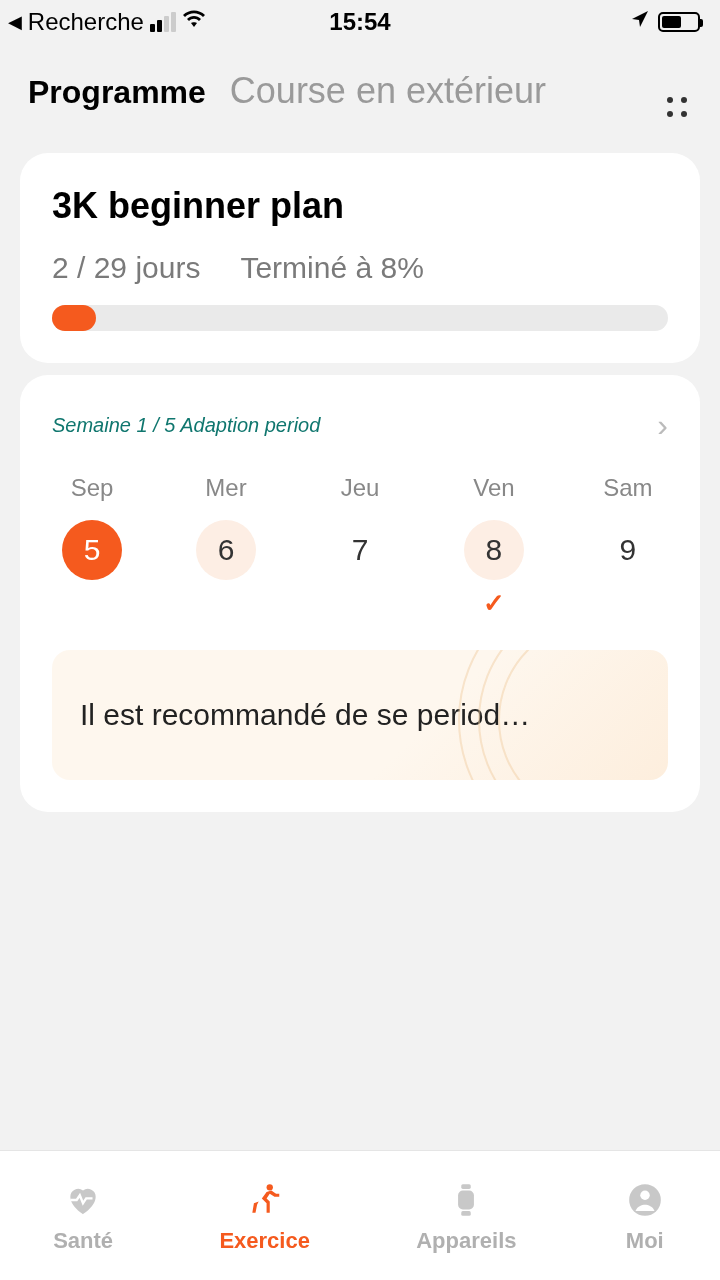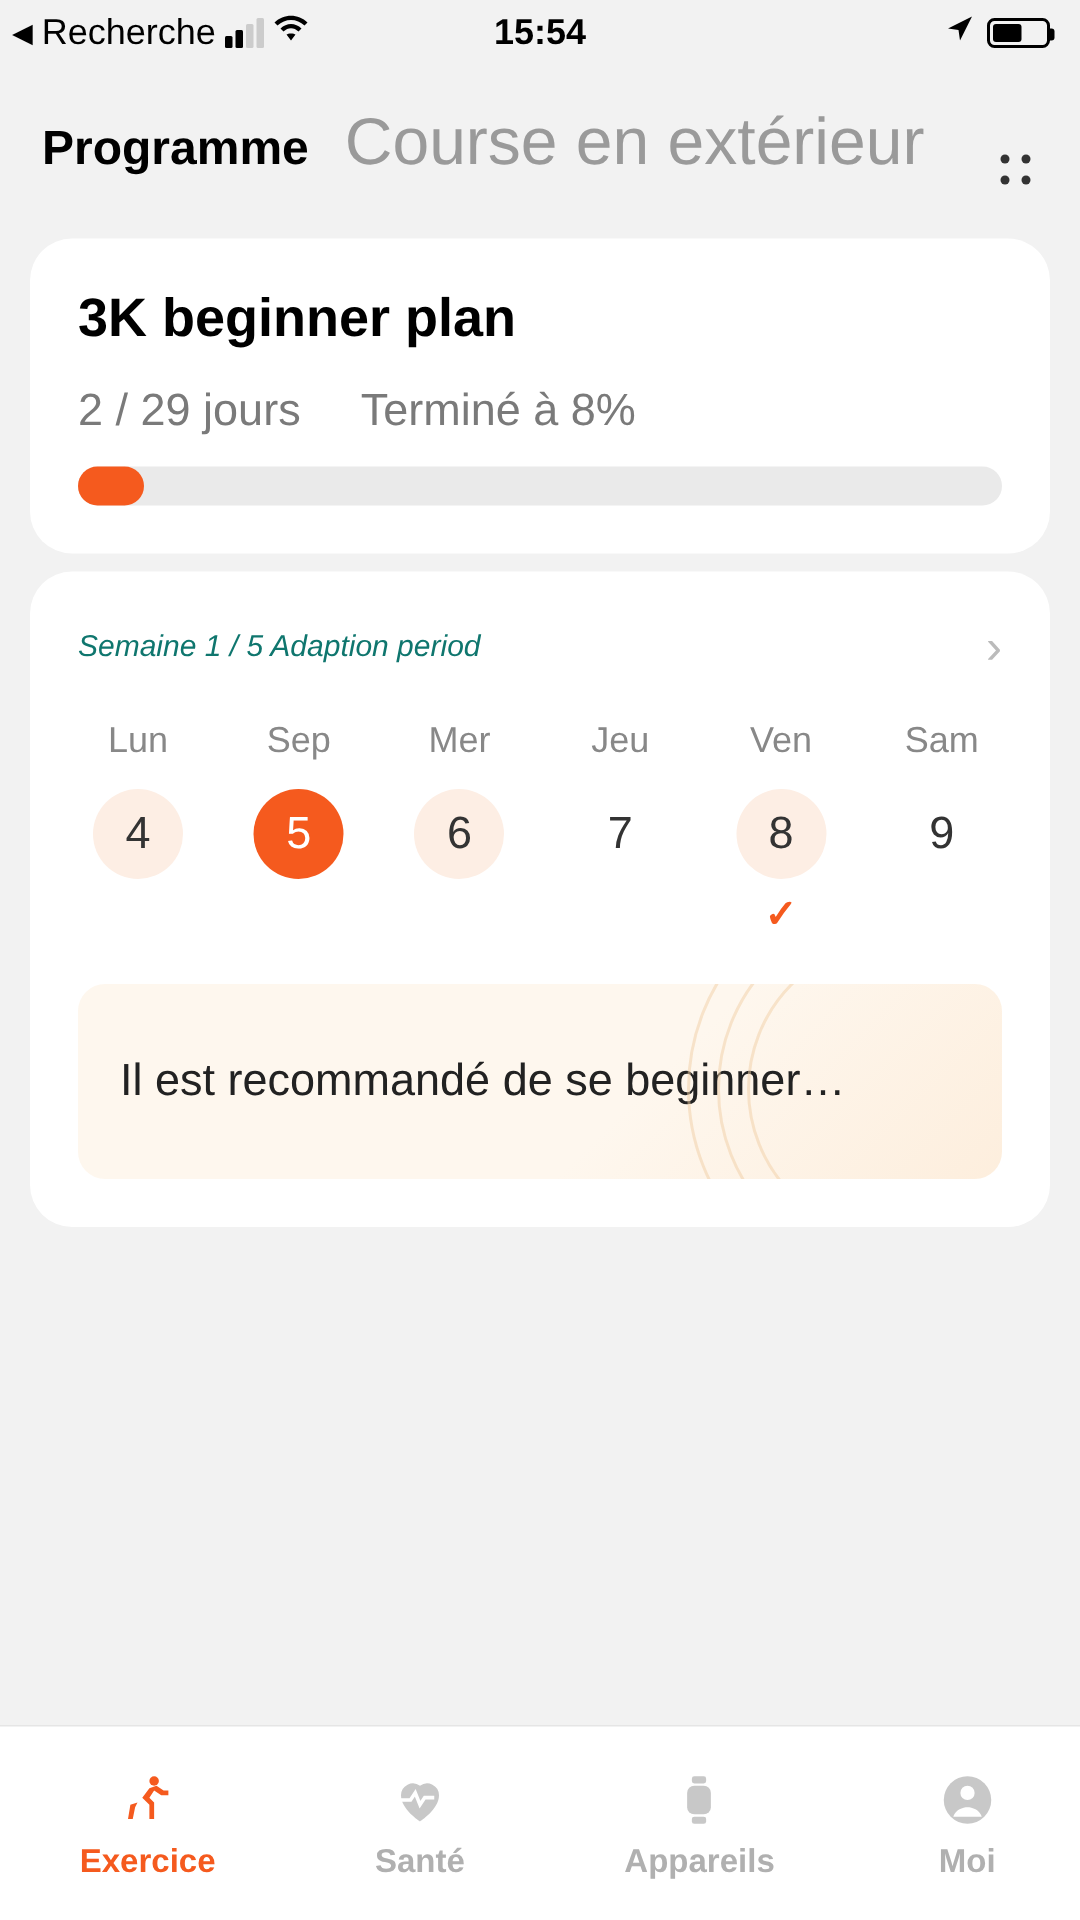--- a/index.html
+++ b/index.html
@@ -19,21 +19,21 @@
   .signal-bars span:nth-child(4){height:20px;background:#ccc}
   .wifi { font-size: 22px; }
   .loc-arrow { font-size: 22px; }
   .battery { width: 42px; height: 20px; border: 2px solid #000; border-radius: 5px; position: relative; display:flex; align-items:center; padding:2px;}
   .battery::after { content:''; position:absolute; right:-5px; top:5px; width:3px; height:8px; background:#000; border-radius:0 2px 2px 0;}
   .battery-fill { width: 55%; height: 100%; background:#000; border-radius:2px;}
 
   
   .header { display: flex; align-items: baseline; padding: 30px 28px 24px 28px; gap: 24px; }
   .header-title { font-size: 32px; font-weight: 700; color: #000; }
-  .header-sub { font-size: 44px; color: #9a9a9a; white-space: nowrap; overflow: hidden; flex:1;}
+  .header-sub { font-size: 36px; color: #9a9a9a; white-space: nowrap; overflow: hidden; flex:1;}
   .header-dots { width: 30px; display:flex; flex-wrap:wrap; gap:8px; justify-content:center; align-content:center;}
   .header-dots span { width:6px; height:6px; background:#333; border-radius:50%; }
 
   
   .card { background:#fff; border-radius:28px; margin: 12px 20px; padding: 32px; }
   .plan-title { font-size: 36px; font-weight: 600; margin-bottom: 24px; }
   .plan-stats { display:flex; gap: 40px; font-size: 30px; color:#7a7a7a; margin-bottom: 20px;}
   .progress-track { width:100%; height:26px; background:#eaeaea; border-radius:20px; position:relative; }
   .progress-fill { position:absolute; left:0; top:0; height:100%; width:6%; min-width:44px; background:#f55a1e; border-radius:20px;}
 
@@ -118,25 +118,20 @@
   </div>
 </div>
 
 <div class="card">
   <div class="week-header">
     <div class="week-title">Semaine 1 / 5 Adaption period</div>
     <div class="chevron">›</div>
   </div>
   <div class="days-row" id="days-row">
       <div class="day-col">
-        <div class="day-label">Lun</div>
-        <div class="day-circle light">4</div>
-        <div class="day-check"></div>
-      </div>
-      <div class="day-col">
         <div class="day-label">Sep</div>
         <div class="day-circle selected">5</div>
         <div class="day-check"></div>
       </div>
       <div class="day-col">
         <div class="day-label">Mer</div>
         <div class="day-circle light">6</div>
         <div class="day-check"></div>
       </div>
       <div class="day-col">
@@ -154,47 +149,47 @@
         <div class="day-circle">9</div>
         <div class="day-check"></div>
       </div>
     </div>
   <div class="tip-card">
     <div class="tip-arcs">
         <span></span>
         <span></span>
         <span></span>
       </div>
-    <div class="tip-text">Il est recommandé de se beginner…</div>
+    <div class="tip-text">Il est recommandé de se period…</div>
   </div>
 </div>
 
 <div class="bottom-nav" id="bottom-nav">
+    <div class="nav-item">
+      <div class="nav-icon">
+        <svg viewBox="0 0 24 24" fill="#c8c8c8">
+          <path d="M12 21s-8-5-8-11a5 5 0 0 1 8-4 5 5 0 0 1 8 4c0 6-8 11-8 11z"></path>
+          <path d="M4 12h4l2-3 2 5 2-3h4" stroke="#fff" stroke-width="1.5" fill="none"></path>
+        </svg>
+      </div>
+      <div>Santé</div>
+    </div>
     <div class="nav-item active">
       <div class="nav-icon">
         <svg viewBox="0 0 24 24" fill="#f55a1e">
           <circle cx="15" cy="4" r="2"></circle>
           <path d="M13 7l-3 4 3 3v6h2v-7l-2-2 2-3 3 2h3V8h-2l-3-2z"></path>
           <path d="M8 13l-3 1-1 6h2l1-5z"></path>
         </svg>
       </div>
       <div>Exercice</div>
     </div>
     <div class="nav-item">
       <div class="nav-icon">
         <svg viewBox="0 0 24 24" fill="#c8c8c8">
-          <path d="M12 21s-8-5-8-11a5 5 0 0 1 8-4 5 5 0 0 1 8 4c0 6-8 11-8 11z"></path>
-          <path d="M4 12h4l2-3 2 5 2-3h4" stroke="#fff" stroke-width="1.5" fill="none"></path>
-        </svg>
-      </div>
-      <div>Santé</div>
-    </div>
-    <div class="nav-item">
-      <div class="nav-icon">
-        <svg viewBox="0 0 24 24" fill="#c8c8c8">
           <rect x="7" y="6" width="10" height="12" rx="3"></rect>
           <rect x="9" y="2" width="6" height="3" rx="1"></rect>
           <rect x="9" y="19" width="6" height="3" rx="1"></rect>
         </svg>
       </div>
       <div>Appareils</div>
     </div>
     <div class="nav-item">
       <div class="nav-icon">
         <svg viewBox="0 0 24 24" fill="#c8c8c8">

